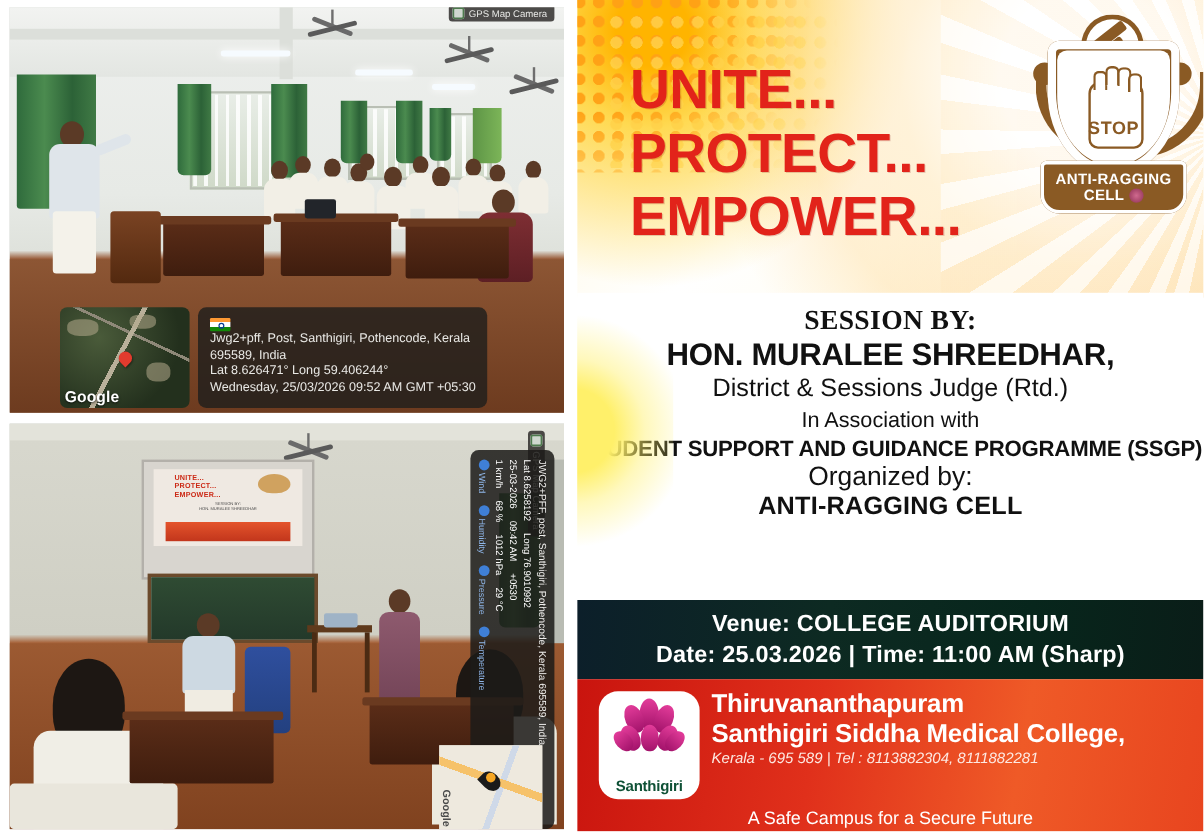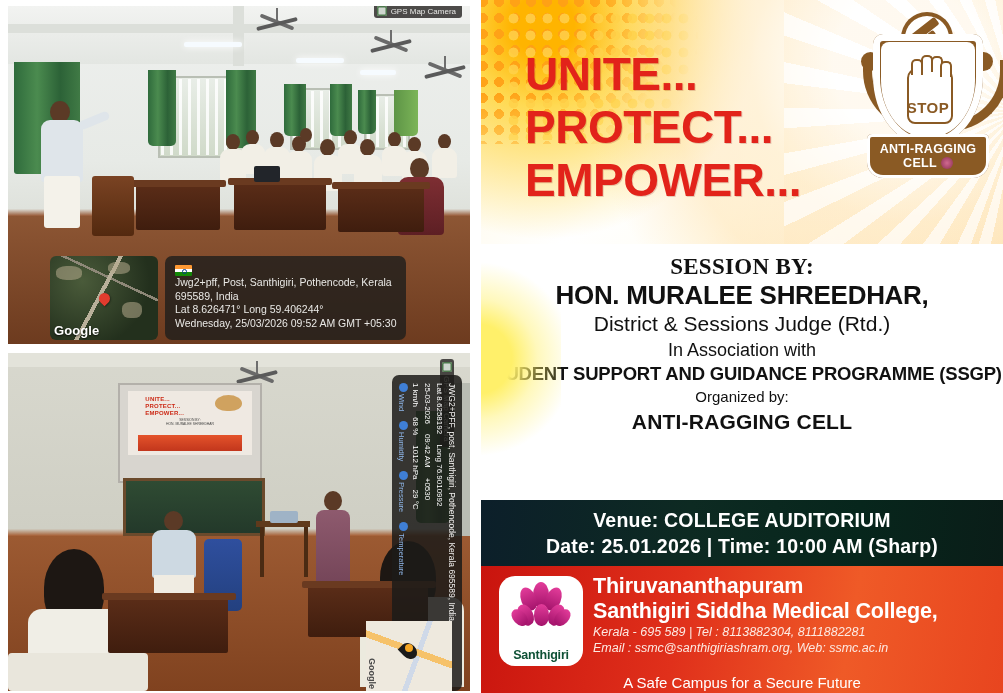--- a/index.html
+++ b/index.html
@@ -165,21 +165,21 @@
   
   .p-body{position:absolute;left:0;top:244px;width:100%;height:250px;background:#ffffff;
     text-align:center;color:#111;}
   .p-body:before{content:"";position:absolute;left:-40px;top:10px;width:120px;height:210px;
     background:radial-gradient(circle at 30% 50%,#fff06a 0 26%,rgba(255,240,106,.45) 45%,rgba(255,255,255,0) 72%);}
   .s-sess{font-family:"Liberation Serif",serif;font-weight:bold;font-size:23px;line-height:27px;margin-top:9px;letter-spacing:.3px;}
   .s-name{font-weight:bold;font-size:26px;line-height:31px;letter-spacing:-.3px;}
   .s-desig{font-size:21px;line-height:25px;}
   .s-assoc{font-size:18px;line-height:24px;margin-top:2px;}
   .s-ssgp{font-weight:bold;font-size:18.5px;line-height:23px;letter-spacing:-.2px;}
-  .s-org{font-size:15px;line-height:24px;}
+  .s-org{font-size:22px;line-height:24px;}
   .s-cell{font-weight:bold;font-size:21px;line-height:26px;letter-spacing:.2px;}
 
   
   .p-venue{position:absolute;left:0;top:500px;width:100%;height:66px;
     background:linear-gradient(95deg,#0c1f2a 0%,#0d2a22 40%,#07261c 72%,#0a1d18 100%);
     color:#ffffff;text-align:center;display:flex;flex-direction:column;
     align-items:center;justify-content:center;gap:2px;}
   .v1{font-weight:bold;font-size:19.5px;line-height:24px;letter-spacing:.2px;}
   .v2{font-weight:bold;font-size:19.5px;line-height:24px;letter-spacing:.2px;}
 
@@ -467,39 +467,38 @@
       <div class="s-name">HON. MURALEE SHREEDHAR,</div>
       <div class="s-desig">District &amp; Sessions Judge (Rtd.)</div>
       <div class="s-assoc">In Association with</div>
       <div class="s-ssgp">STUDENT SUPPORT AND GUIDANCE PROGRAMME (SSGP)</div>
       <div class="s-org">Organized by:</div>
       <div class="s-cell">ANTI-RAGGING CELL</div>
     </div>
 
     <div class="p-venue">
       <div class="v1">Venue: COLLEGE AUDITORIUM</div>
-      <div class="v2">Date: 25.01.2026 | Time: 10:00 AM (Sharp)</div>
+      <div class="v2">Date: 25.03.2026 | Time: 11:00 AM (Sharp)</div>
     </div>
 
     <div class="p-foot">
       <div class="f-logo">
         <div class="lotus">
           <span class="lp" style="left:20px;top:0;width:16px;height:26px;"></span>
           <span class="lp" style="left:8px;top:5px;width:15px;height:24px;transform:rotate(-22deg);"></span>
           <span class="lp" style="left:33px;top:5px;width:15px;height:24px;transform:rotate(22deg);"></span>
           <span class="lp" style="left:21px;top:22px;width:15px;height:22px;"></span>
           <span class="lp" style="left:5px;top:22px;width:15px;height:22px;transform:rotate(-26deg);"></span>
           <span class="lp" style="left:36px;top:22px;width:15px;height:22px;transform:rotate(26deg);"></span>
           <span class="lp" style="left:0px;top:26px;width:13px;height:19px;transform:rotate(-44deg);"></span>
           <span class="lp" style="left:43px;top:26px;width:13px;height:19px;transform:rotate(44deg);"></span>
         </div>
         <div class="f-name">Santhigiri</div>
       </div>
       <div class="f-txt">
         <div class="f-h">Thiruvananthapuram</div>
         <div class="f-h">Santhigiri Siddha Medical College,</div>
         <div class="f-s">Kerala - 695 589 | Tel : 8113882304, 8111882281</div>
-        <div class="f-s">Email : ssmc@santhigiriashram.org, Web:  ssmc.ac.in</div>
       </div>
       <div class="f-tag">A Safe Campus for a Secure Future</div>
     </div>
   </div>
 </div>
 
 </body></html>

